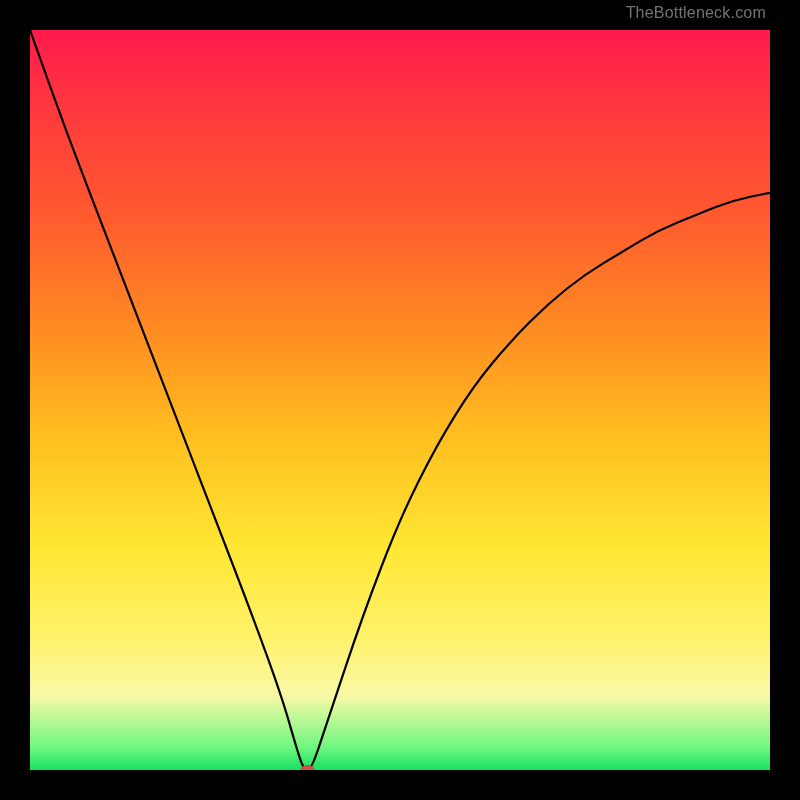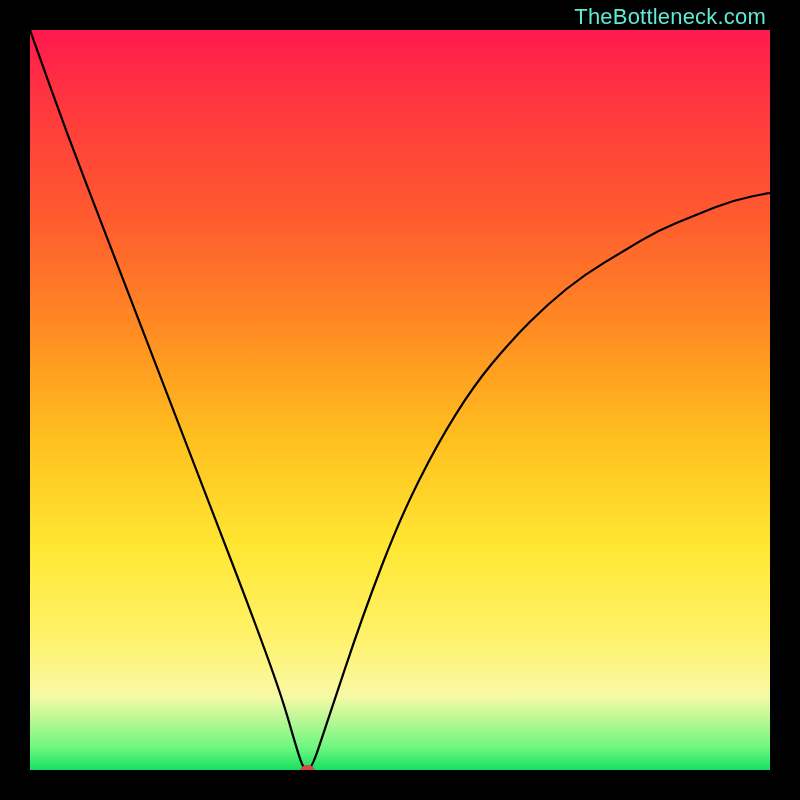--- a/index.html
+++ b/index.html
@@ -46,22 +46,22 @@
   .curve-svg {
     position: absolute;
     inset: 0;
     width: 100%;
     height: 100%;
   }
   .watermark {
     position: absolute;
     top: 4px;
     right: 34px;
-    color: #5eead4;
-    font-size: 22px;
+    color: #737373;
+    font-size: 16px;
     letter-spacing: 0.2px;
   }
 </style>
 </head>
 <body>
 
 <div class="frame">
 
   <div class="watermark">TheBottleneck.com</div>
 

